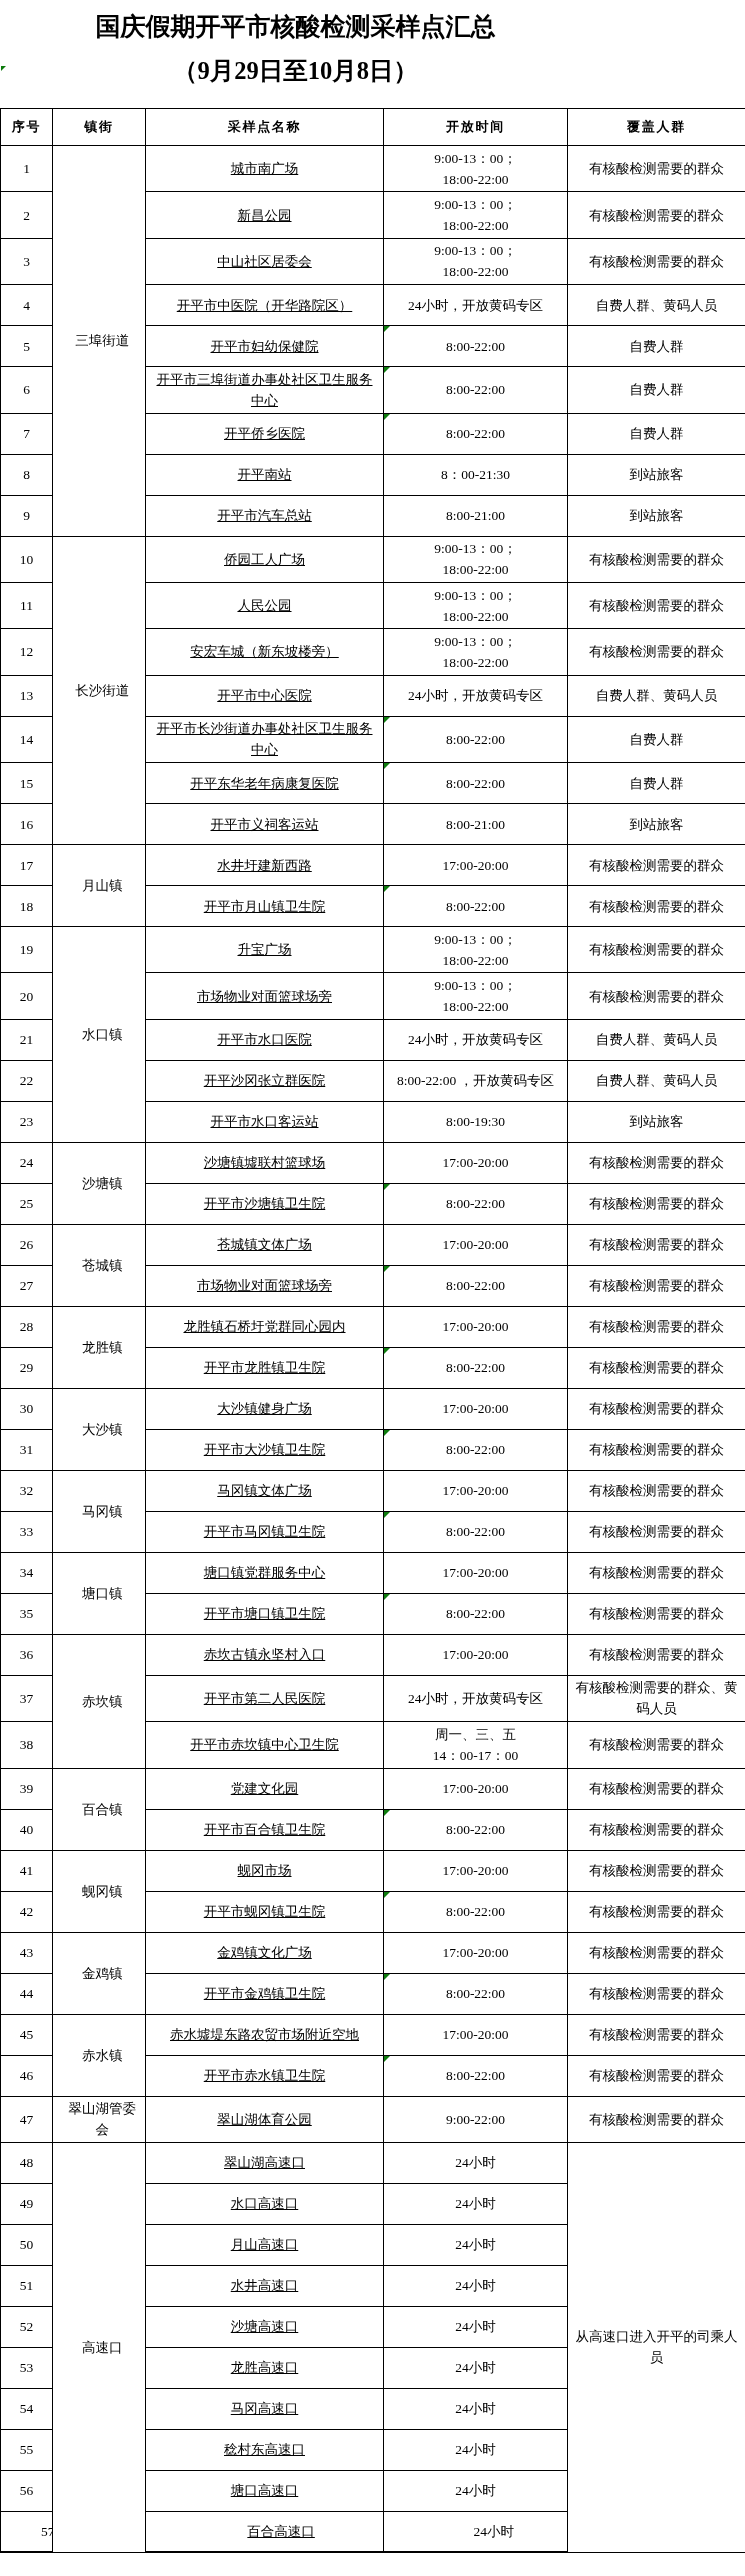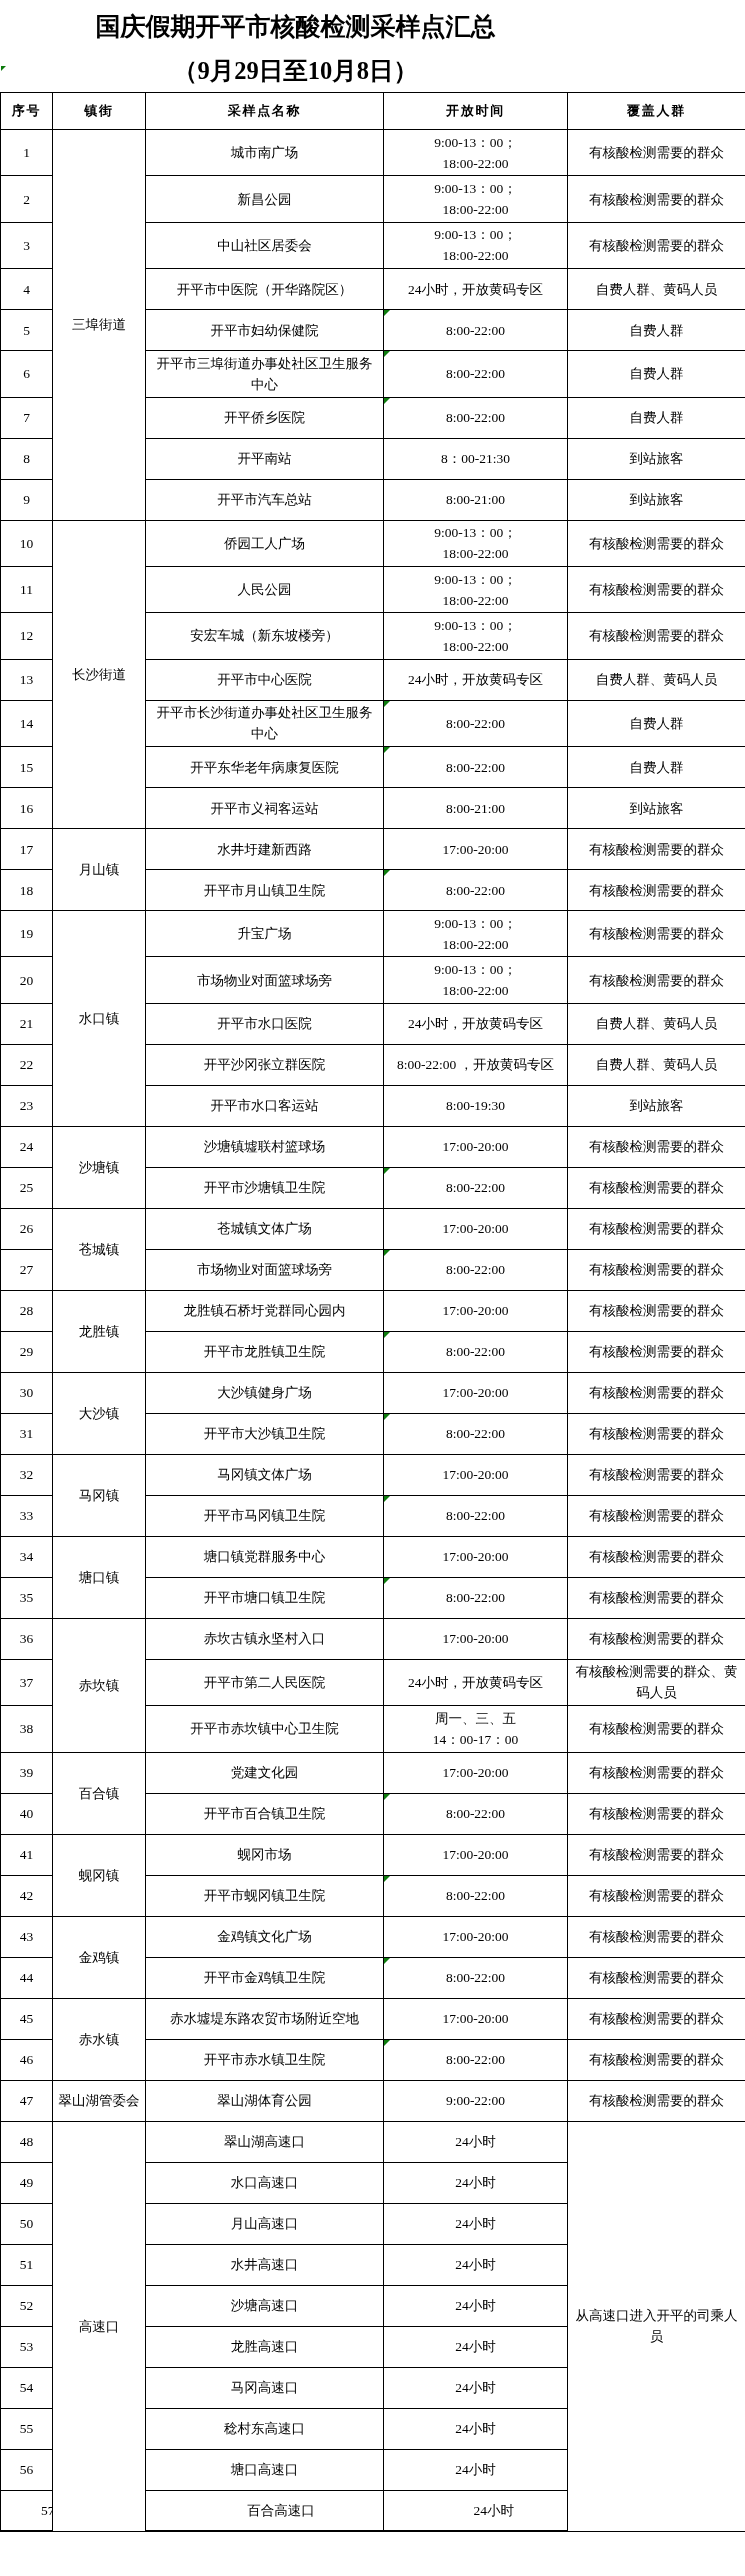--- a/index.html
+++ b/index.html
@@ -13,36 +13,36 @@
   .green-artifact{
     position:absolute;left:0.8px;top:56px;width:0;height:0;
     border-top:5px solid #0c7a0c;border-right:5px solid transparent;
   }
   .title{
     font-size:25px;font-weight:bold;text-align:center;
     margin:10px 0 0 0;line-height:34px;
   }
   .subtitle{
     font-size:24.5px;font-weight:bold;text-align:center;
-    margin:10px 0 4px 0;line-height:34px;
+    margin:10px 0 20px 0;line-height:34px;
   }
   table{
     border-collapse:collapse;table-layout:fixed;width:746px;
   }
   th,td{
     border:0.8px solid #000;
     text-align:center;vertical-align:middle;
     padding:1.7px 3.4px;box-sizing:border-box;
     overflow:hidden;
   }
   thead th{height:37px;font-size:13px;font-weight:bold;letter-spacing:1.7px;}
   tbody td{height:41px;font-size:13.5px;line-height:21px;}
   td.col-no{font-size:13.5px;}
-  td.col-town{letter-spacing:0;}
-  td.col-site{padding:1.7px 6.8px;}
+  td.col-town{letter-spacing:0;padding-left:10px;}
+  td.col-site{padding:1.7px 6.8px;text-decoration:underline;}
   td.col-time{white-space:pre-line;position:relative;}
   td.col-time.marker::before{
     content:"";position:absolute;top:0;left:0;width:0;height:0;
     border-top:6px solid #0e7c0e;border-right:6px solid transparent;
   }
   tbody tr:last-child td{border-bottom:2.5px solid #000;padding-left:40px;}
 </style>
 </head>
 <body>
 

